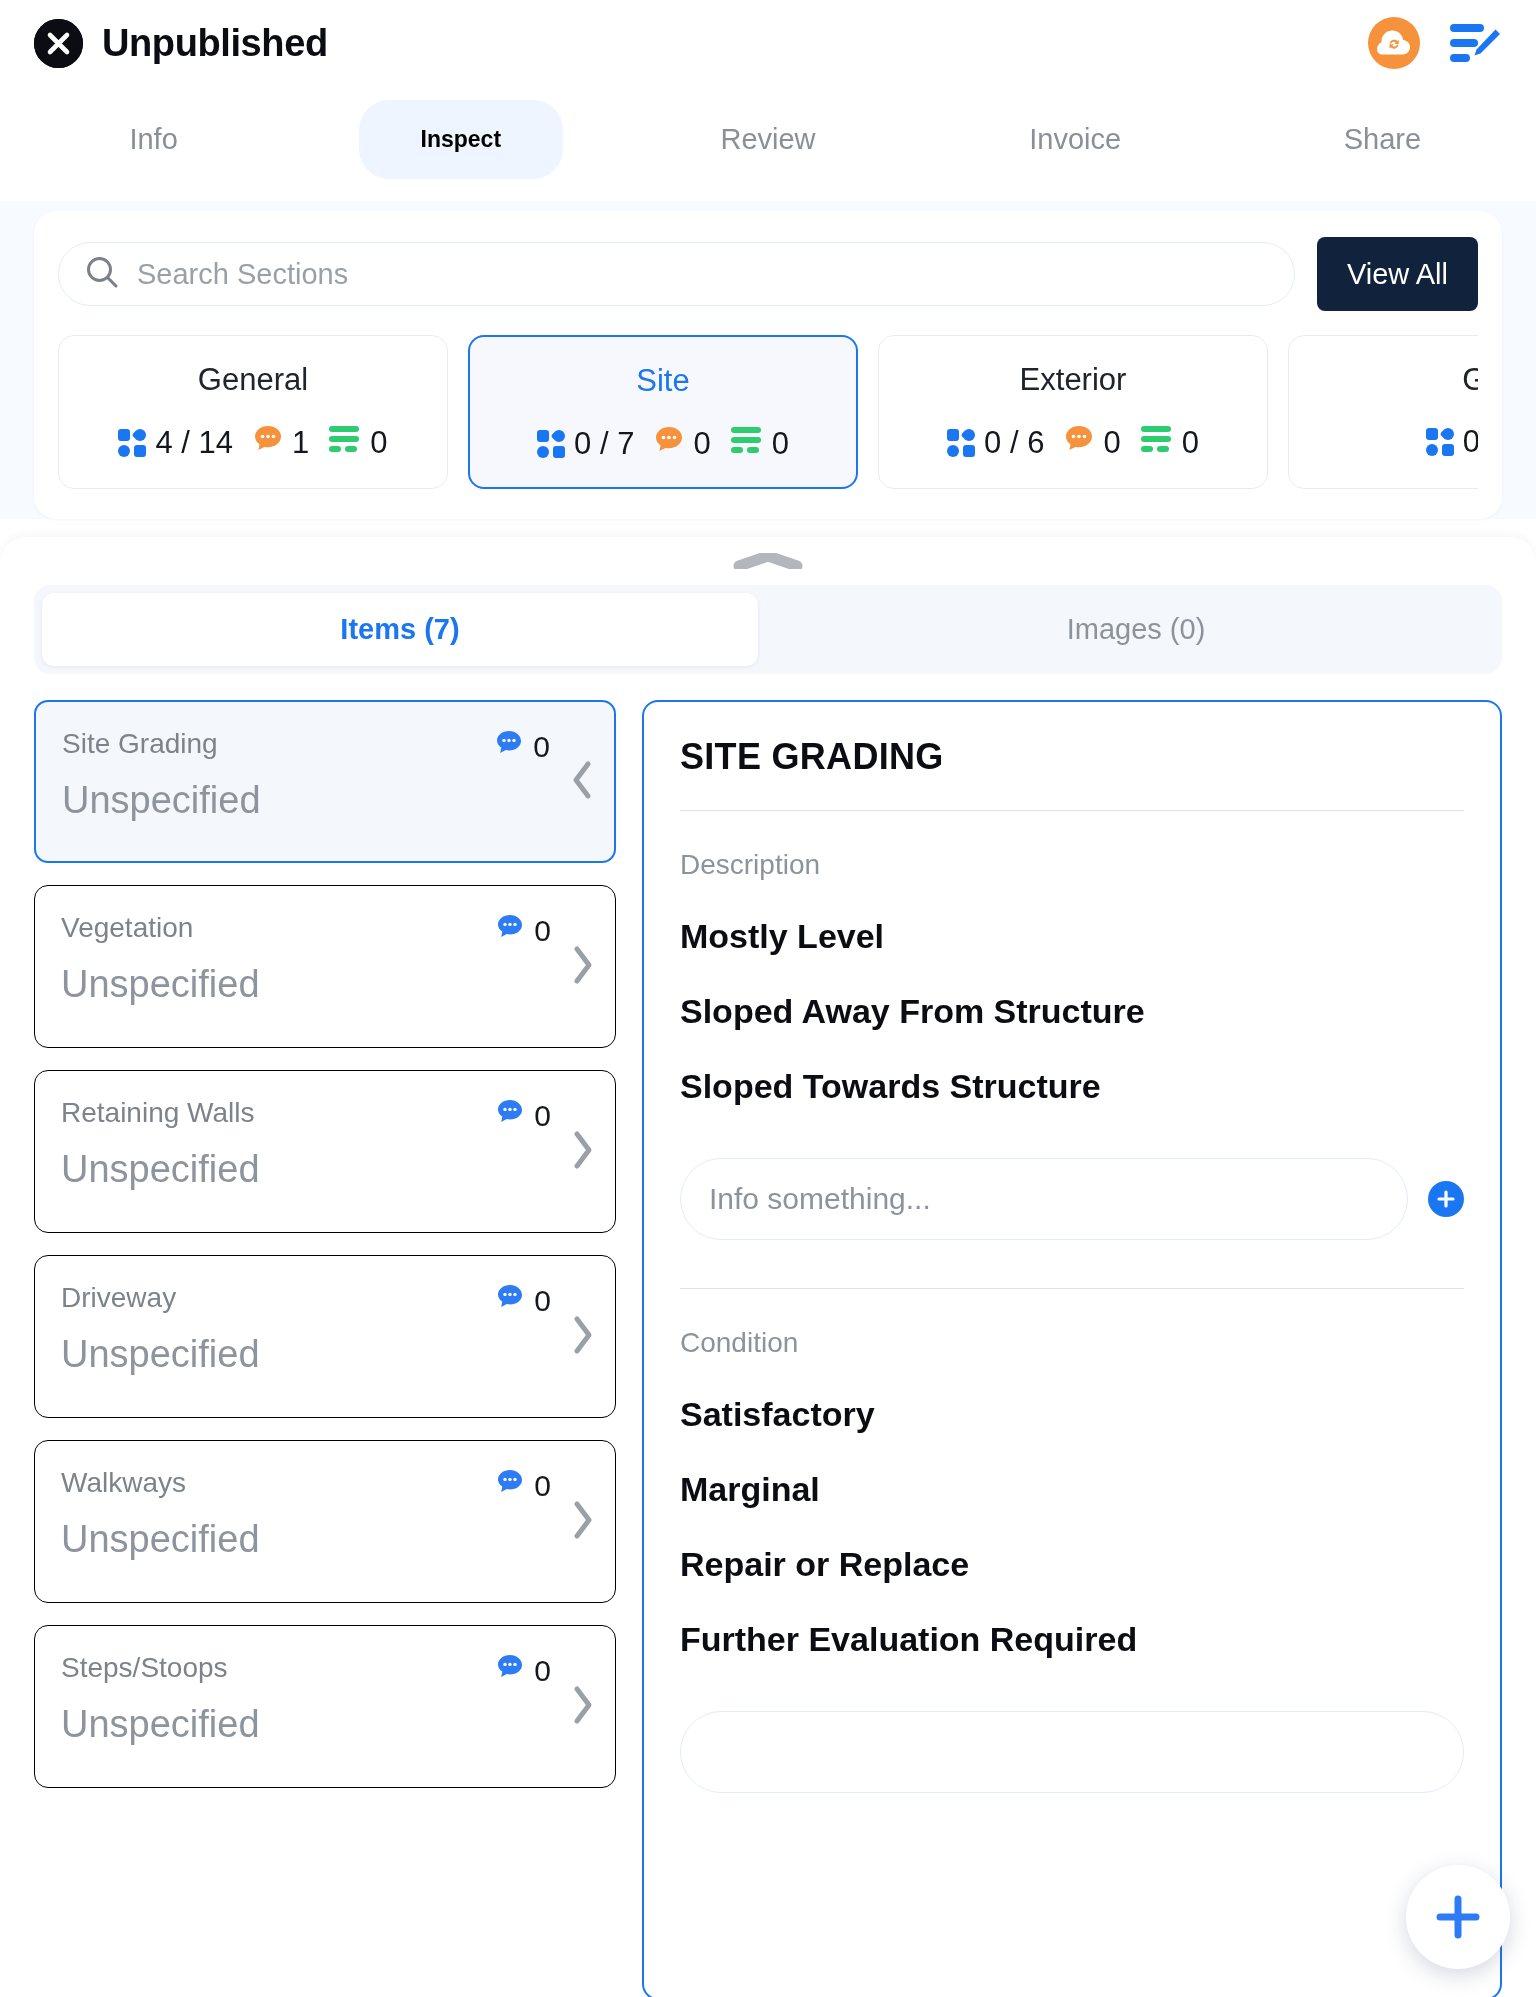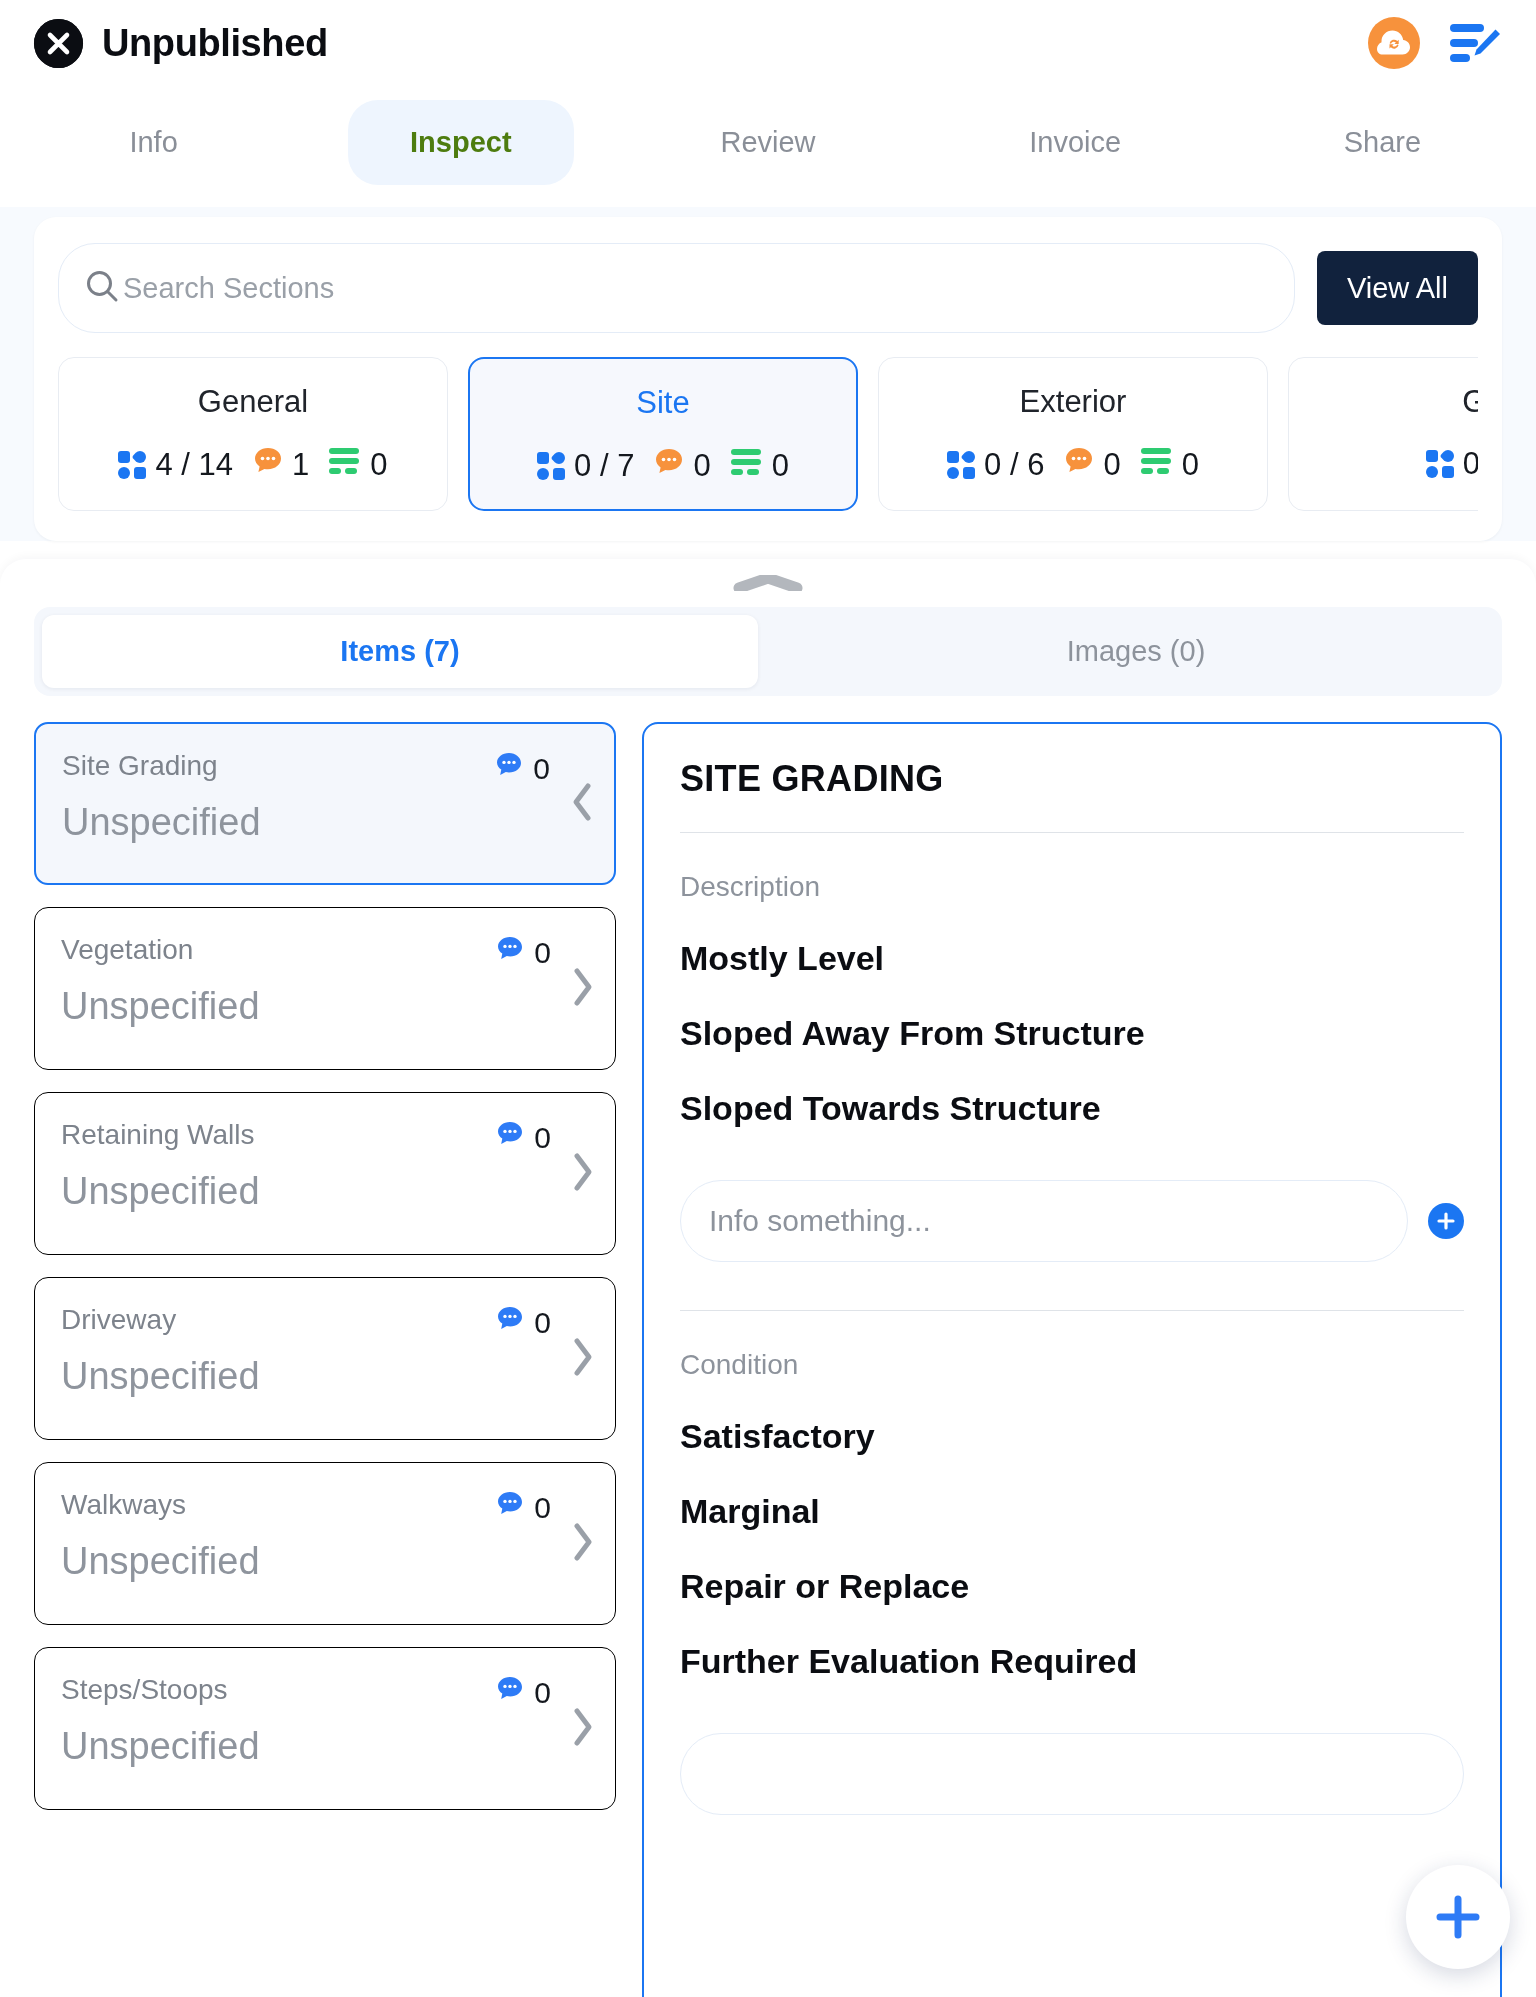--- a/index.html
+++ b/index.html
@@ -52,46 +52,46 @@
     font-size: 29px;
     color: #8a8f98;
     padding: 14px 0;
     font-weight: 400;
   }
   .tabbar .tab-wrap { flex: 1 1 0; display:flex; justify-content:center; }
   .tab-pill {
     background: #eef5fe;
     border-radius: 30px;
     padding: 26px 62px;
-    font-size: 29px;
-    color: #4d7c0f;
+    font-size: 23px;
+    color: #000000;
     font-weight: 600;
   }
 
   
   .section-panel-outer {
     background: #f7fafe;
     padding: 10px 0 0 0;
   }
   .section-panel {
     margin: 0 34px;
     background: #ffffff;
     border-radius: 22px;
     padding: 26px 24px 30px 24px;
     box-shadow: 0 1px 3px rgba(20,30,60,0.05);
   }
   .search-row { display: flex; align-items: center; gap: 22px; }
   .search-box {
     flex: 1 1 auto;
-    height: 90px;
+    height: 64px;
     border: 1px solid #e4ecf7;
     border-radius: 37px;
     display: flex; align-items: center;
     padding: 0 26px;
-    gap: 4px;
+    gap: 18px;
     background: #ffffff;
   }
   .search-box .ph {
     font-size: 29px; color: #9aa0a8;
   }
   .viewall {
     background: #11223d;
     color: #ffffff;
     border-radius: 8px;
     padding: 0 30px;

